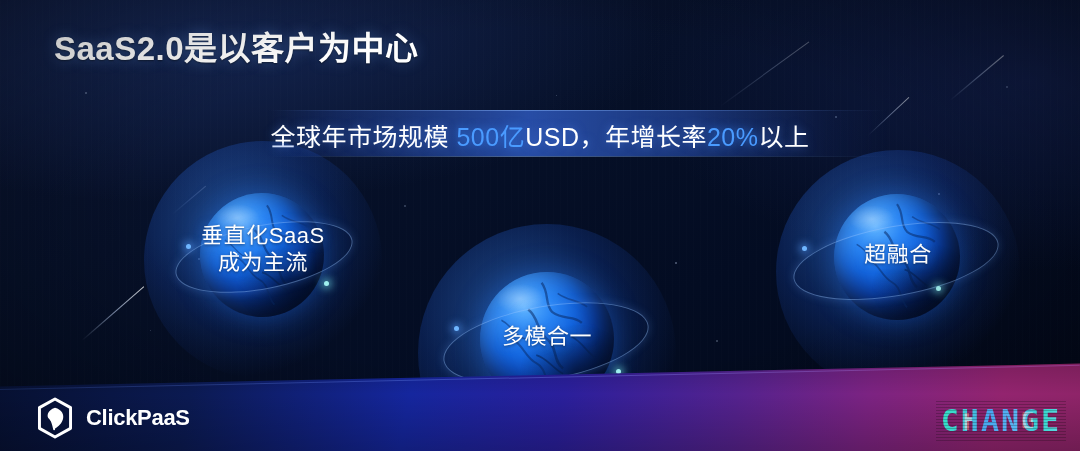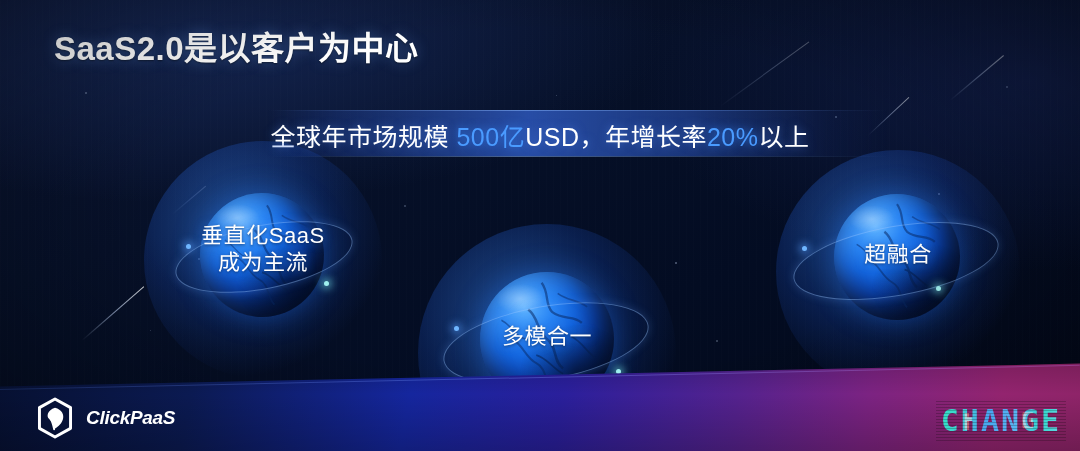--- a/index.html
+++ b/index.html
@@ -230,24 +230,23 @@
     position: absolute;
     left: 36px;
     bottom: 12px;
     display: flex;
     align-items: center;
     gap: 12px;
   }
   .brand-mark { width: 38px; height: 42px; display: block; }
   .brand-text {
     color: #ffffff;
-    font-size: 19px;
+    font-size: 22px;
     font-weight: bold;
     letter-spacing: -0.3px;
-    font-style: italic;
   }
   .change-wrap {
     position: absolute;
     right: 14px;
     bottom: 10px;
     width: 130px;
     height: 40px;
   }
   .change-glitch {
     position: absolute;

